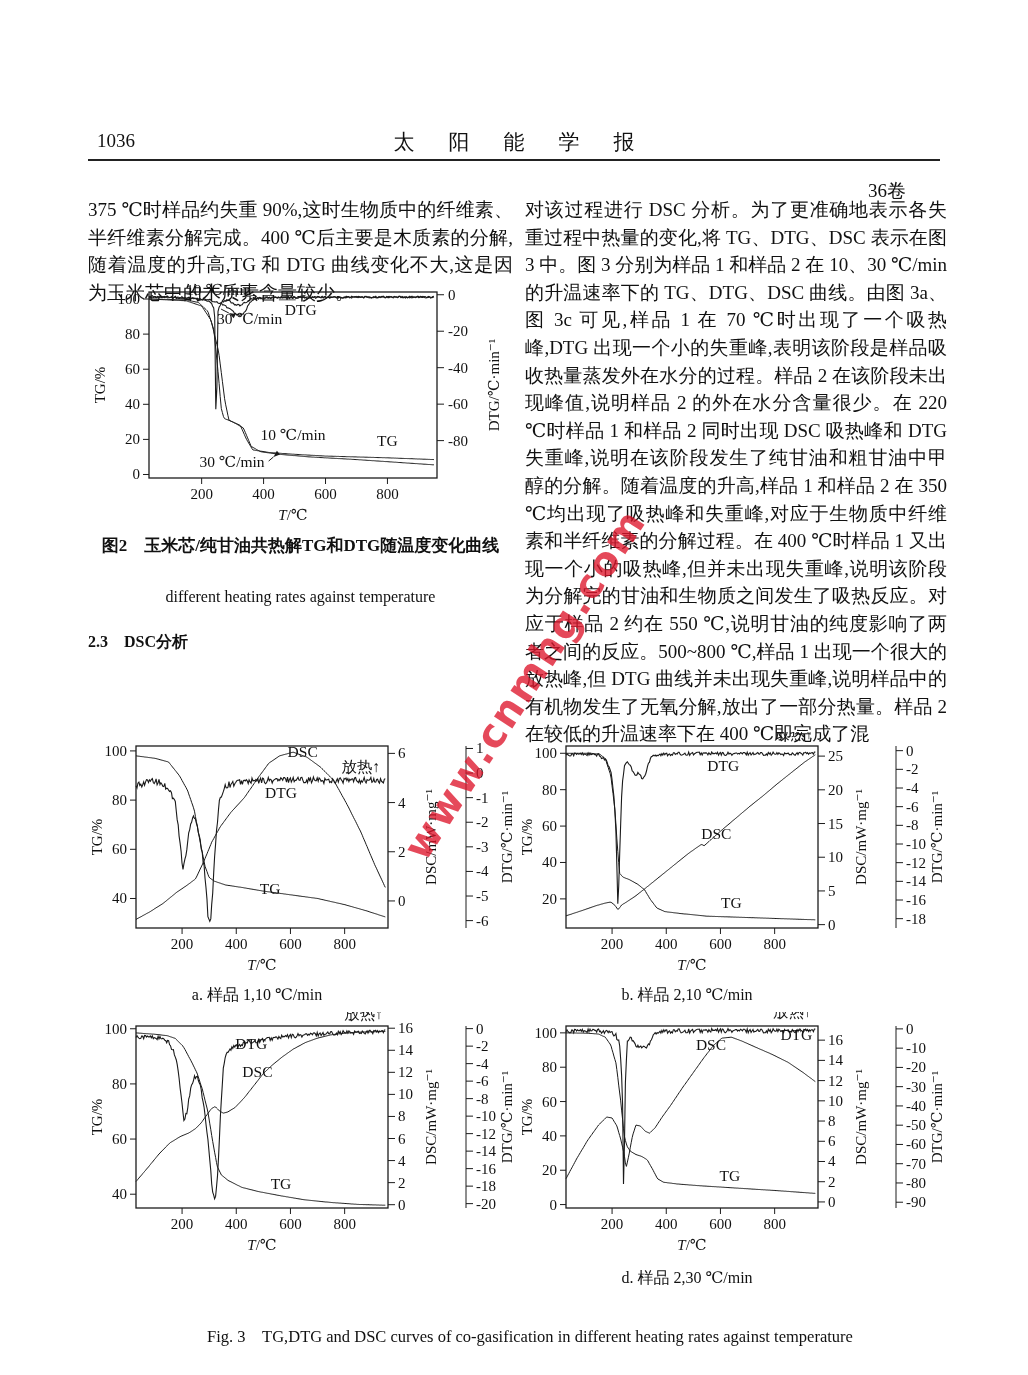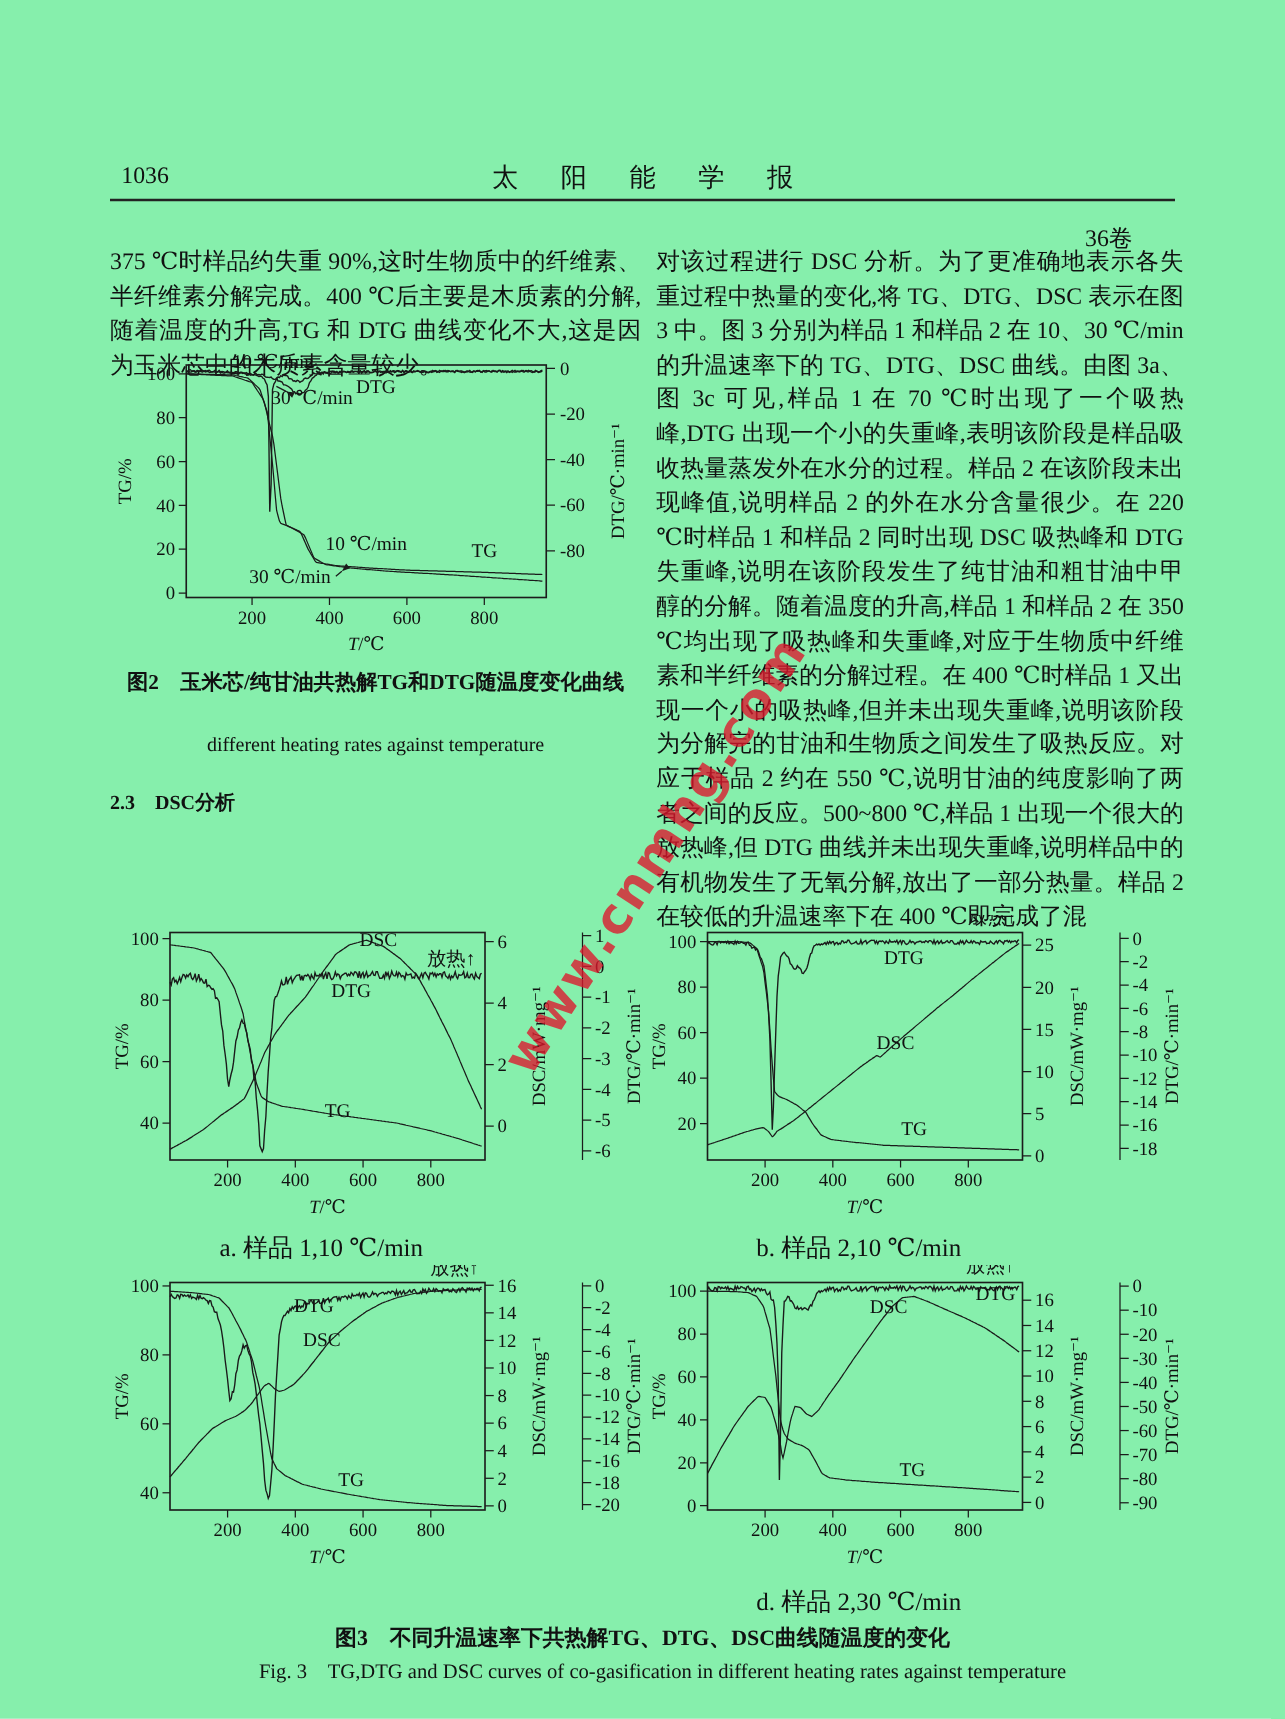--- a/index.html
+++ b/index.html
@@ -1,24 +1,24 @@
 <!DOCTYPE html>
 <html><head>
 <meta charset="utf-8">
 <style>
   html,body{margin:0;padding:0;background:#e8e8e8;}
-  .page{position:relative;width:1028px;height:1375px;background:#86efac;margin:0 auto;overflow:hidden;
+  .page{position:relative;width:1028px;height:1375px;background:#ffffff;margin:0 auto;overflow:hidden;
         font-family:"Liberation Serif","DejaVu Serif",serif;color:#111;}
   .hdr-num{position:absolute;top:130px;font-size:19px;}
   .hdr-title{position:absolute;top:128px;left:0;width:100%;text-align:center;font-size:21px;letter-spacing:34px;text-indent:34px;}
   .rule{position:absolute;top:159px;left:88px;width:852px;border-top:2.5px solid #222;}
   .para{position:absolute;text-align:justify;font-size:19px;line-height:27.6px;margin-top:24px;}
   .cap-zh{position:absolute;text-align:center;font-weight:bold;font-size:17px;}
   .cap-en{position:absolute;text-align:center;font-size:16px;}
-  .subcap{position:absolute;text-align:center;font-size:20px;}
+  .subcap{position:absolute;text-align:center;font-size:16px;}
   .sec-head{position:absolute;font-weight:bold;font-size:16px;}
   .chart{position:absolute;}
   .tk{font-family:"Liberation Serif","DejaVu Serif",serif;font-size:15px;fill:#111;}
   .ann{font-family:"Liberation Serif","DejaVu Serif",serif;font-size:15.5px;fill:#111;}
   .watermark{position:absolute;left:338px;top:694px;width:330px;text-align:center;
      transform:rotate(-57deg);color:rgba(222,22,44,0.78);font-size:40px;font-weight:bold;
      font-family:"DejaVu Sans",sans-serif;letter-spacing:2px;pointer-events:none;z-index:5;}
 </style>
 </head>
 <body>
@@ -352,17 +352,16 @@
       <path d="M48.0 20.9L49.0 20.9L49.9 20.9L50.9 20.9L51.8 20.9L52.8 20.9L53.8 21.0L54.7 21.0L55.7 21.0L56.6 21.0L57.6 21.0L58.5 21.0L59.5 21.1L60.5 21.1L61.4 21.1L62.4 21.1L63.3 21.1L64.3 21.1L65.3 21.1L66.2 21.2L67.2 21.2L68.1 21.2L69.1 21.2L70.1 21.2L71.0 21.3L72.0 21.4L72.9 21.5L73.9 21.5L74.8 21.6L75.8 21.7L76.8 21.8L77.7 21.8L78.7 21.9L79.6 22.0L80.6 22.1L81.6 22.5L82.5 23.0L83.5 23.4L84.4 23.9L85.4 24.3L86.4 24.7L87.3 25.2L88.3 26.6L89.2 27.9L90.2 29.3L91.1 30.7L92.1 32.0L93.1 34.1L94.0 37.5L95.0 40.8L95.9 44.1L96.9 47.5L97.9 50.8L98.8 57.4L99.8 65.3L100.7 73.1L101.7 81.0L102.7 88.9L103.6 98.1L104.6 107.4L105.5 116.8L106.5 124.8L107.4 128.4L108.4 132.0L109.4 134.8L110.3 136.2L111.3 137.6L112.2 139.0L113.2 139.7L114.2 140.3L115.1 140.9L116.1 141.4L117.0 142.0L118.0 142.5L119.0 142.9L119.9 143.2L120.9 143.5L121.8 143.8L122.8 144.1L123.7 144.5L124.7 145.0L125.7 145.6L126.6 146.2L127.6 146.8L128.5 147.4L129.5 148.3L130.5 150.0L131.4 151.7L132.4 153.4L133.3 155.0L134.3 156.7L135.3 158.6L136.2 160.4L137.2 162.2L138.1 164.0L139.1 165.9L140.0 167.1L141.0 167.6L142.0 168.2L142.9 168.7L143.9 169.3L144.8 169.8L145.8 170.3L146.8 170.4L147.7 170.5L148.7 170.6L149.6 170.8L150.6 170.9L151.6 171.0L152.5 171.1L153.5 171.2L154.4 171.4L155.4 171.5L156.3 171.6L157.3 171.7L158.3 171.9L159.2 172.0L160.2 172.0L161.1 172.1L162.1 172.2L163.1 172.3L164.0 172.4L165.0 172.4L165.9 172.5L166.9 172.6L167.9 172.7L168.8 172.7L169.8 172.8L170.7 172.9L171.7 173.0L172.6 173.0L173.6 173.1L174.6 173.2L175.5 173.3L176.5 173.3L177.4 173.4L178.4 173.5L179.4 173.6L180.3 173.6L181.3 173.7L182.2 173.8L183.2 173.8L184.2 173.9L185.1 174.0L186.1 174.0L187.0 174.1L188.0 174.1L188.9 174.2L189.9 174.3L190.9 174.3L191.8 174.4L192.8 174.4L193.7 174.5L194.7 174.6L195.7 174.6L196.6 174.7L197.6 174.7L198.5 174.8L199.5 174.9L200.5 174.9L201.4 175.0L202.4 175.0L203.3 175.1L204.3 175.2L205.2 175.2L206.2 175.3L207.2 175.4L208.1 175.4L209.1 175.5L210.0 175.5L211.0 175.6L212.0 175.7L212.9 175.7L213.9 175.8L214.8 175.8L215.8 175.9L216.8 176.0L217.7 176.0L218.7 176.1L219.6 176.1L220.6 176.2L221.5 176.3L222.5 176.3L223.5 176.4L224.4 176.4L225.4 176.5L226.3 176.6L227.3 176.6L228.3 176.7L229.2 176.7L230.2 176.8L231.1 176.9L232.1 176.9L233.1 177.0L234.0 177.1L235.0 177.1L235.9 177.2L236.9 177.2L237.8 177.3L238.8 177.4L239.8 177.4L240.7 177.5L241.7 177.5L242.6 177.6L243.6 177.7L244.6 177.7L245.5 177.8L246.5 177.8L247.4 177.9L248.4 178.0L249.3 178.0L250.3 178.1L251.3 178.1L252.2 178.2L253.2 178.3L254.1 178.3L255.1 178.4L256.1 178.4L257.0 178.5L258.0 178.6L258.9 178.6L259.9 178.7L260.9 178.8L261.8 178.8L262.8 178.9L263.7 179.0L264.7 179.0L265.6 179.1L266.6 179.2L267.6 179.2L268.5 179.3L269.5 179.4L270.4 179.4L271.4 179.5L272.4 179.6L273.3 179.7L274.3 179.7L275.2 179.8L276.2 179.9L277.2 179.9L278.1 180.0L279.1 180.1L280.0 180.1L281.0 180.2L281.9 180.3L282.9 180.4L283.9 180.4L284.8 180.5L285.8 180.6L286.7 180.6L287.7 180.7L288.7 180.8L289.6 180.8L290.6 180.9L291.5 181.0L292.5 181.1L293.5 181.1L294.4 181.2L295.4 181.3L296.3 181.3L297.3 181.4" fill="none" stroke="#1a1a1a" stroke-width="1"></path>
       <path d="M48.0 19.7L49.0 17.8L49.9 19.4L50.9 20.3L51.8 20.9L52.8 20.5L53.8 18.0L54.7 18.3L55.7 20.7L56.6 17.3L57.6 17.5L58.5 19.0L59.5 17.8L60.5 18.7L61.4 18.7L62.4 17.6L63.3 19.3L64.3 17.3L65.3 20.0L66.2 18.7L67.2 19.0L68.1 19.4L69.1 20.4L70.1 17.0L71.0 19.6L72.0 17.1L72.9 18.9L73.9 18.7L74.8 17.3L75.8 17.6L76.8 18.5L77.7 18.4L78.7 20.2L79.6 17.4L80.6 17.0L81.6 19.6L82.5 19.0L83.5 21.2L84.4 20.2L85.4 18.7L86.4 21.4L87.3 19.5L88.3 18.4L89.2 18.9L90.2 20.7L91.1 19.1L92.1 20.5L93.1 19.8L94.0 19.6L95.0 22.6L95.9 23.9L96.9 23.2L97.9 21.6L98.8 27.4L99.8 28.2L100.7 28.0L101.7 34.0L102.7 47.5L103.6 63.1L104.6 93.0L105.5 171.9L106.5 130.0L107.4 70.4L108.4 48.0L109.4 29.0L110.3 28.7L111.3 27.0L112.2 25.1L113.2 25.5L114.2 28.8L115.1 28.6L116.1 30.1L117.0 31.6L118.0 34.5L119.0 35.1L119.9 33.3L120.9 35.5L121.8 34.8L122.8 34.1L123.7 35.8L124.7 34.9L125.7 34.2L126.6 34.6L127.6 35.6L128.5 36.0L129.5 33.5L130.5 31.9L131.4 32.8L132.4 29.0L133.3 28.0L134.3 25.6L135.3 22.7L136.2 21.9L137.2 20.7L138.1 22.0L139.1 20.6L140.0 21.3L141.0 20.3L142.0 19.3L142.9 21.1L143.9 18.4L144.8 20.4L145.8 17.8L146.8 19.7L147.7 18.1L148.7 17.9L149.6 21.2L150.6 19.6L151.6 18.9L152.5 21.1L153.5 19.8L154.4 20.8L155.4 17.7L156.3 17.7L157.3 19.8L158.3 18.7L159.2 19.3L160.2 17.0L161.1 16.9L162.1 19.3L163.1 20.8L164.0 20.4L165.0 19.9L165.9 19.4L166.9 18.2L167.9 20.7L168.8 20.8L169.8 20.5L170.7 16.9L171.7 21.0L172.6 19.1L173.6 18.2L174.6 17.4L175.5 20.6L176.5 19.2L177.4 18.5L178.4 17.6L179.4 17.2L180.3 17.3L181.3 17.2L182.2 20.3L183.2 18.0L184.2 20.6L185.1 18.1L186.1 17.8L187.0 18.4L188.0 17.5L188.9 18.3L189.9 20.2L190.9 17.7L191.8 19.1L192.8 20.0L193.7 16.6L194.7 18.5L195.7 18.2L196.6 18.5L197.6 17.6L198.5 18.7L199.5 16.8L200.5 20.2L201.4 18.2L202.4 16.8L203.3 20.1L204.3 16.9L205.2 17.3L206.2 19.7L207.2 20.7L208.1 20.2L209.1 18.8L210.0 16.7L211.0 18.8L212.0 17.8L212.9 18.3L213.9 20.4L214.8 18.9L215.8 18.4L216.8 18.1L217.7 17.6L218.7 17.6L219.6 19.1L220.6 18.2L221.5 19.0L222.5 17.2L223.5 17.8L224.4 18.9L225.4 17.2L226.3 17.2L227.3 18.1L228.3 20.3L229.2 16.9L230.2 20.7L231.1 18.6L232.1 17.6L233.1 20.4L234.0 19.0L235.0 17.5L235.9 20.2L236.9 19.4L237.8 19.5L238.8 18.3L239.8 17.4L240.7 19.2L241.7 19.3L242.6 17.3L243.6 17.3L244.6 19.1L245.5 20.8L246.5 20.7L247.4 20.7L248.4 19.0L249.3 20.7L250.3 17.2L251.3 19.2L252.2 17.6L253.2 20.7L254.1 19.4L255.1 16.8L256.1 18.5L257.0 19.2L258.0 19.2L258.9 17.2L259.9 19.5L260.9 17.2L261.8 18.0L262.8 19.5L263.7 18.9L264.7 19.2L265.6 20.7L266.6 17.4L267.6 18.5L268.5 18.4L269.5 18.1L270.4 17.9L271.4 20.1L272.4 19.5L273.3 20.0L274.3 17.6L275.2 18.6L276.2 20.0L277.2 20.6L278.1 18.8L279.1 17.5L280.0 19.7L281.0 17.4L281.9 16.9L282.9 18.1L283.9 18.9L284.8 20.5L285.8 17.4L286.7 17.8L287.7 17.1L288.7 18.8L289.6 17.5L290.6 19.5L291.5 17.9L292.5 18.6L293.5 17.8L294.4 17.8L295.4 19.7L296.3 17.2L297.3 16.9" fill="none" stroke="#1a1a1a" stroke-width="1.1"></path>
       <path d="M48.0 166.7L49.0 164.9L49.9 163.1L50.9 161.3L51.8 159.5L52.8 157.7L53.8 155.9L54.7 154.2L55.7 152.4L56.6 150.6L57.6 148.8L58.5 147.0L59.5 145.3L60.5 143.7L61.4 142.1L62.4 140.5L63.3 138.9L64.3 137.3L65.3 135.7L66.2 134.1L67.2 132.5L68.1 130.8L69.1 129.2L70.1 127.7L71.0 126.4L72.0 125.0L72.9 123.7L73.9 122.4L74.8 121.0L75.8 119.7L76.8 118.3L77.7 117.0L78.7 115.7L79.6 114.3L80.6 113.0L81.6 112.1L82.5 111.1L83.5 110.1L84.4 109.2L85.4 108.2L86.4 107.3L87.3 106.3L88.3 105.4L89.2 105.1L90.2 105.3L91.1 105.5L92.1 105.6L93.1 105.8L94.0 106.0L95.0 107.5L95.9 109.1L96.9 110.7L97.9 112.3L98.8 113.9L99.8 117.0L100.7 120.3L101.7 123.6L102.7 127.0L103.6 131.1L104.6 135.2L105.5 139.4L106.5 144.7L107.4 150.9L108.4 154.4L109.4 150.1L110.3 145.8L111.3 141.1L112.2 135.9L113.2 130.7L114.2 125.5L115.1 121.9L116.1 118.9L117.0 115.9L118.0 113.1L119.0 113.3L119.9 113.5L120.9 113.7L121.8 113.9L122.8 114.4L123.7 115.4L124.7 116.5L125.7 117.6L126.6 118.6L127.6 119.4L128.5 119.8L129.5 120.3L130.5 120.7L131.4 121.2L132.4 120.3L133.3 119.4L134.3 118.5L135.3 117.6L136.2 116.7L137.2 115.7L138.1 114.2L139.1 112.8L140.0 111.3L141.0 109.8L142.0 108.4L142.9 106.9L143.9 105.5L144.8 104.1L145.8 102.8L146.8 101.4L147.7 100.1L148.7 98.8L149.6 97.5L150.6 96.1L151.6 94.8L152.5 93.5L153.5 92.1L154.4 90.7L155.4 89.3L156.3 87.9L157.3 86.4L158.3 85.0L159.2 83.6L160.2 82.1L161.1 80.7L162.1 79.3L163.1 77.9L164.0 76.4L165.0 75.0L165.9 73.7L166.9 72.4L167.9 71.0L168.8 69.7L169.8 68.3L170.7 67.0L171.7 65.6L172.6 64.3L173.6 63.0L174.6 61.6L175.5 60.3L176.5 58.9L177.4 57.6L178.4 56.3L179.4 54.9L180.3 53.6L181.3 52.2L182.2 50.9L183.2 49.5L184.2 48.2L185.1 46.9L186.1 45.5L187.0 44.3L188.0 43.1L188.9 41.8L189.9 40.6L190.9 39.4L191.8 38.1L192.8 36.9L193.7 35.7L194.7 34.5L195.7 33.2L196.6 32.4L197.6 31.6L198.5 30.7L199.5 29.9L200.5 29.1L201.4 28.2L202.4 27.4L203.3 26.6L204.3 26.1L205.2 26.0L206.2 25.9L207.2 25.8L208.1 25.7L209.1 25.6L210.0 25.5L211.0 25.4L212.0 25.3L212.9 25.2L213.9 25.3L214.8 25.7L215.8 26.1L216.8 26.4L217.7 26.8L218.7 27.1L219.6 27.5L220.6 27.8L221.5 28.2L222.5 28.6L223.5 28.9L224.4 29.3L225.4 29.7L226.3 30.2L227.3 30.6L228.3 31.0L229.2 31.4L230.2 31.9L231.1 32.3L232.1 32.7L233.1 33.2L234.0 33.6L235.0 34.0L235.9 34.4L236.9 34.9L237.8 35.3L238.8 35.7L239.8 36.1L240.7 36.6L241.7 37.0L242.6 37.4L243.6 37.8L244.6 38.2L245.5 38.6L246.5 39.1L247.4 39.5L248.4 39.9L249.3 40.3L250.3 40.7L251.3 41.1L252.2 41.6L253.2 42.0L254.1 42.4L255.1 42.9L256.1 43.4L257.0 43.8L258.0 44.3L258.9 44.8L259.9 45.3L260.9 45.8L261.8 46.2L262.8 46.7L263.7 47.2L264.7 47.7L265.6 48.1L266.6 48.6L267.6 49.1L268.5 49.6L269.5 50.0L270.4 50.6L271.4 51.2L272.4 51.9L273.3 52.5L274.3 53.2L275.2 53.8L276.2 54.5L277.2 55.1L278.1 55.8L279.1 56.4L280.0 57.1L281.0 57.7L281.9 58.4L282.9 59.0L283.9 59.7L284.8 60.3L285.8 61.0L286.7 61.7L287.7 62.5L288.7 63.2L289.6 63.9L290.6 64.6L291.5 65.3L292.5 66.0L293.5 66.7L294.4 67.5L295.4 68.2L296.3 68.9L297.3 69.6" fill="none" stroke="#1a1a1a" stroke-width="1"></path>
       <text x="274.258064516129" y="5.4150943396226126" class="ann" text-anchor="middle">放热↑</text>
       <text x="192.96774193548387" y="38.03773584905659" class="ann" text-anchor="middle">DSC</text>
       <text x="278.3225806451613" y="27.73584905660377" class="ann" text-anchor="middle">DTG</text>
       <text x="211.93548387096774" y="168.52830188679246" class="ann" text-anchor="middle">TG</text>
     </svg>
   <div class="subcap" style="left:522px;top:1268px;width:330px;">d. 样品 2,30 ℃/min</div>
 
-  <div class="cap-zh" style="left:88px;top:1298px;width:852px;font-size:17.5px;">图3　不同升温速率下共热解TG、DTG、DSC曲线随温度的变化</div>
   <div class="cap-en" style="left:104px;top:1326px;width:852px;font-size:16.5px;">Fig. 3　TG,DTG and DSC curves of co-gasification in different heating rates against temperature</div>
 
   <div class="watermark">www.cnmhg.com</div>
 </div>
 
 </body></html>

